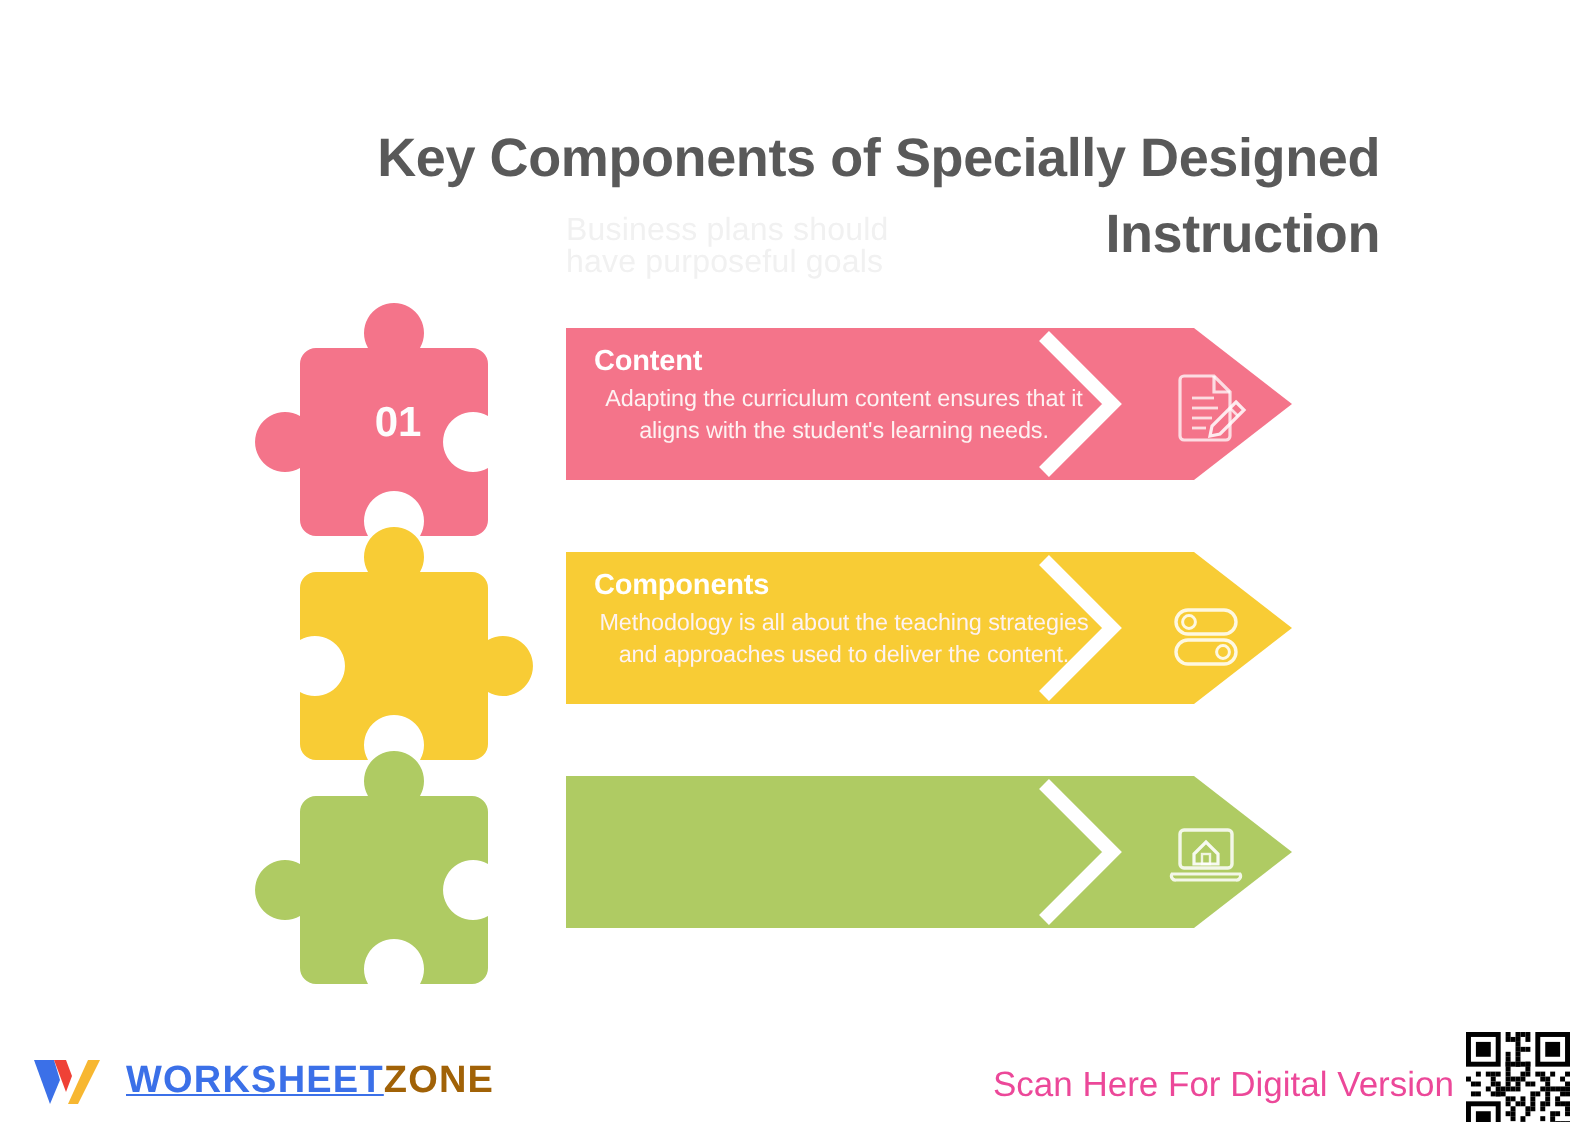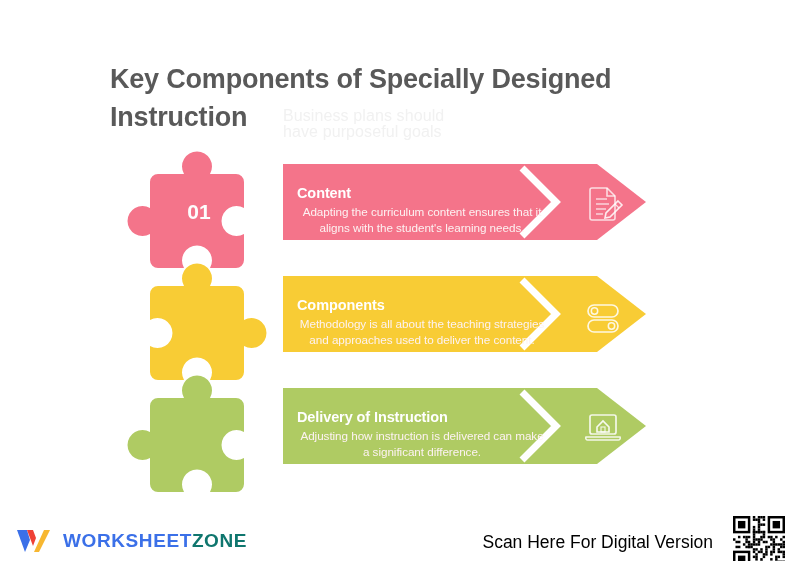--- a/index.html
+++ b/index.html
@@ -37,21 +37,21 @@
     z-index: 1;
     letter-spacing: .1px;
   }
 
   
   .title {
     position: absolute;
     left: 110px;
     top: 60px;
     width: 580px;
-    text-align: left;
+    text-align: right;
     font-size: 27px;
     line-height: 38px;
     font-weight: bold;
     color: #595959;
     z-index: 3;
     letter-spacing: -0.2px;
   }
 
   
   .row {
@@ -113,21 +113,20 @@
     height: 76px;
   }
   .banner-chev svg { display: block; }
 
   .banner-text {
     position: absolute;
     left: 14px;
     top: 8px;
     width: 250px;
     z-index: 3;
-    margin-top: 12px;
   }
   .banner-title {
     font-size: 14.5px;
     font-weight: bold;
     color: #ffffff;
     line-height: 19px;
     margin-bottom: 1px;
     letter-spacing: -0.1px;
   }
   .banner-desc {
@@ -159,35 +158,35 @@
     align-items: center;
     z-index: 5;
   }
   .logo-mark { width: 40px; height: 30px; margin-right: 9px; }
   .logo-mark svg { display: block; }
   .logo-text {
     font-size: 19px;
     font-weight: bold;
     letter-spacing: 0.6px;
   }
-  .logo-text .w1 { color: #3b70e8; }
+  .logo-text .w1 { color: #3b70e8; text-decoration: underline; }
   .logo-text .w2 { color: #f7b731; }
 
   .scan-wrap {
     position: absolute;
     right: 8px;
     top: 516px;
     display: flex;
     align-items: center;
     z-index: 5;
   }
   .scan-label {
     font-size: 17.5px;
-    color: #000000;
-    margin-right: 20px;
+    color: #ec4899;
+    margin-right: 6px;
     white-space: nowrap;
     font-weight: 400;
   }
   .qr { width: 52px; height: 52px; }
   .qr svg { display: block; }
 </style>
 </head>
 <body>
 
 <div id="page" style="background: rgb(255, 255, 255);">
@@ -299,24 +298,20 @@
   </div>
 
   <div class="row" id="row-2">
     <div class="banner">
       <div class="banner-bg" style="background: rgb(175, 203, 99);"></div>
       <div class="banner-chev">
         <svg width="46" height="76" viewBox="0 0 46 76">
           <polyline points="6,4 40,38 6,72" fill="none" stroke="#ffffff" stroke-width="7" stroke-linejoin="miter"></polyline>
         </svg>
       </div>
-      <div class="banner-text">
-        <div class="banner-title">Delivery of Instruction</div>
-        <div class="banner-desc">Adjusting how instruction is delivered can make a significant difference.</div>
-      </div>
       <div class="banner-icon">
         <svg width="42" height="42" viewBox="0 0 42 42">
           <rect x="8" y="9" width="26" height="19" rx="2" fill="none" stroke="#ffffff" stroke-width="1.7" opacity="0.85"></rect>
           <path d="M4 31 h34 a2 2 0 0 1 -2 3 h-30 a2 2 0 0 1 -2 -3 z" fill="none" stroke="#ffffff" stroke-width="1.6" opacity="0.85"></path>
           <path d="M15 21 l6 -6 l6 6 v5 h-12 z" fill="none" stroke="#ffffff" stroke-width="1.6" opacity="0.9"></path>
           <rect x="19" y="21" width="4" height="5" fill="none" stroke="#ffffff" stroke-width="1.2" opacity="0.8"></rect>
         </svg>
       </div>
     </div>
     <div class="puzzle-wrap">
@@ -346,21 +341,21 @@
 
   <div class="logo">
     <div class="logo-mark">
       <svg width="40" height="30" viewBox="0 0 40 30">
         <path d="M3 4 L11 26 L16 14 L13 4 Z" fill="#3b70e8"></path>
         <path d="M13 4 L19 20 L22 12 L19 4 Z" fill="#ef4136"></path>
         <path d="M20 26 L30 4 L36 4 L25 26 Z" fill="#f7b731"></path>
       </svg>
     </div>
     <div class="logo-text">
-      <span class="w1" style="color: rgb(59, 112, 232);">WORKSHEET</span><span class="w2" style="color: #0f766e;">ZONE</span>
+      <span class="w1" style="color: rgb(59, 112, 232);">WORKSHEET</span><span class="w2" style="color: #a16207;">ZONE</span>
     </div>
   </div>
 
   <div class="scan-wrap">
     <div class="scan-label">Scan Here For Digital Version</div>
     <div class="qr">
       <svg width="52" height="52" viewBox="0 0 52 52" id="qr-svg">
           <rect x="0" y="0" width="52" height="52" fill="#ffffff"></rect>
           <rect x="0" y="0" width="17.333333333333336" height="17.333333333333336" fill="#000"></rect>
           <rect x="2.4761904761904763" y="2.4761904761904763" width="12.380952380952381" height="12.380952380952381" fill="#fff"></rect>

